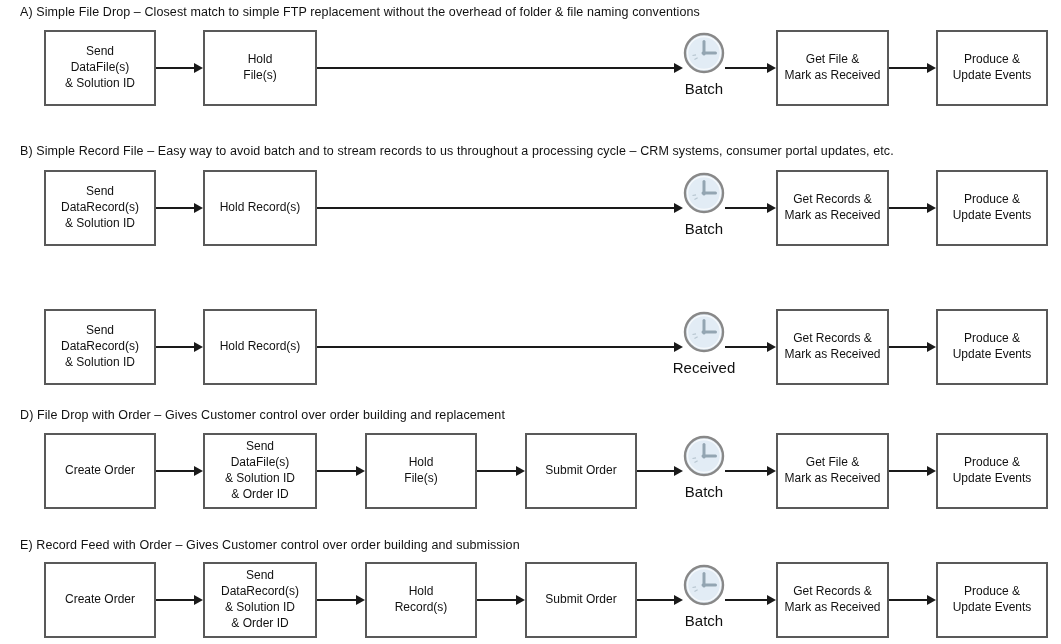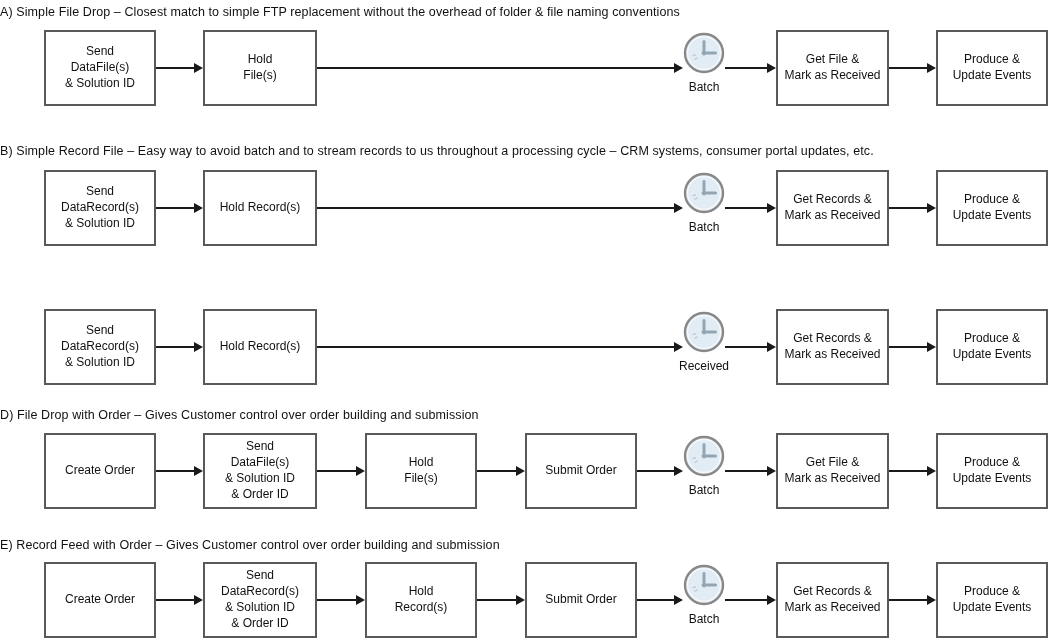--- a/index.html
+++ b/index.html
@@ -1,40 +1,40 @@
 <!DOCTYPE html>
 <html style="--background: #ffffff; --text: #111111; --box-border: #595959; --arrow: #1a1a1a; --clock-ring: #888888; --clock-face: #e2ecf5; --clock-hands: #93a5b2;"><head>
 <meta charset="utf-8">
 <style>
   html,body{margin:0;padding:0;background:#fff;}
   .canvas{
     position:relative;width:1061px;height:644px;background:var(--background,#fff);
     font-family:"Liberation Sans",sans-serif;color:var(--text,#111);overflow:hidden;
   }
   .row-title{
-    position:absolute;left:0;font-size:12.5px;letter-spacing:.1px;white-space:nowrap;
+    position:absolute;left:20px;font-size:12.5px;letter-spacing:.1px;white-space:nowrap;
     color:var(--text,#111);
   }
   .node{
     position:absolute;height:76px;box-sizing:border-box;
     border:2px solid var(--box-border,#595959);background:#fff;
     display:flex;align-items:center;justify-content:center;
     text-align:center;font-size:12px;line-height:1.32;white-space:pre-line;
   }
   .arrow{position:absolute;height:12px;}
   .arrow .shaft{position:absolute;left:0;right:6px;top:5px;height:2px;background:var(--arrow,#1a1a1a);}
   .arrow .head{position:absolute;right:0;top:1px;width:0;height:0;
     border-left:9px solid var(--arrow,#1a1a1a);border-top:5px solid transparent;border-bottom:5px solid transparent;}
   .clock{position:absolute;width:42px;height:42px;}
   .clock svg{display:block;width:42px;height:42px;}
   .clock .face{fill:var(--clock-face,#e2ecf5);stroke:var(--clock-ring,#888);stroke-width:2.4;}
   .clock .inner{fill:none;stroke:#ffffff;stroke-width:1.2;opacity:.75;}
   .clock .hand{stroke:var(--clock-hands,#93a5b2);stroke-width:3;stroke-linecap:round;fill:none;}
   .clock .tick{stroke:var(--clock-hands,#93a5b2);stroke-width:1.2;opacity:.55;fill:none;}
-  .clock-label{position:absolute;width:80px;text-align:center;font-size:12px;color:var(--text,#111);}
+  .clock-label{position:absolute;width:80px;text-align:center;font-size:15px;color:var(--text,#111);}
 </style>
 </head>
 <body>
 
 <div class="canvas">
 
   <div class="row-title" style="top:5px">A) Simple File Drop – Closest match to simple FTP replacement without the overhead of folder &amp; file naming conventions</div>
   <div class="node" style="left:44px;top:30px;width:112px">Send
 DataFile(s)
 &amp; Solution ID</div>
@@ -138,21 +138,21 @@
     </div>
   <div class="node" style="left:776px;top:309px;width:113px">Get Records &amp;
 Mark as Received</div>
   <div class="arrow" style="left:889px;top:341px;width:47px">
       <i class="shaft"></i>
       <i class="head"></i>
     </div>
   <div class="node" style="left:936px;top:309px;width:112px">Produce &amp;
 Update Events</div>
 
-  <div class="row-title" style="top:408px">D) File Drop with Order – Gives Customer control over order building and submission</div>
+  <div class="row-title" style="top:408px">D) File Drop with Order – Gives Customer control over order building and replacement</div>
   <div class="node" style="left:44px;top:433px;width:112px">Create Order</div>
   <div class="arrow" style="left:156px;top:465px;width:47px">
       <i class="shaft"></i>
       <i class="head"></i>
     </div>
   <div class="node" style="left:203px;top:433px;width:114px">Send
 DataFile(s)
 &amp; Solution ID
 &amp; Order ID</div>
   <div class="arrow" style="left:317px;top:465px;width:48px">

